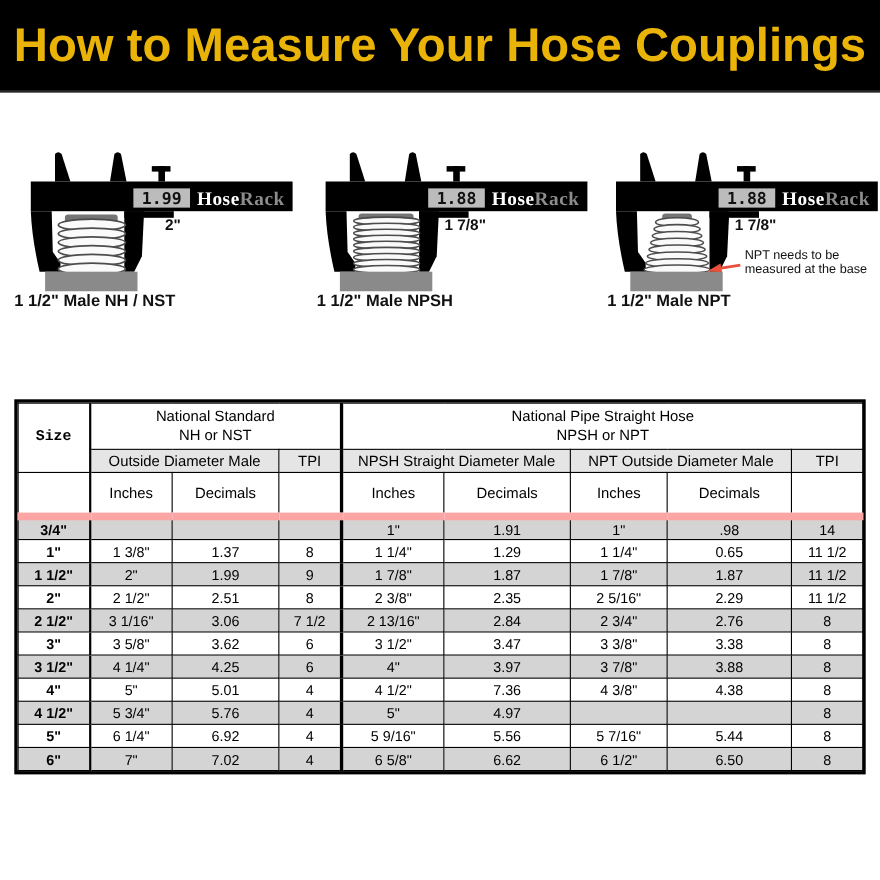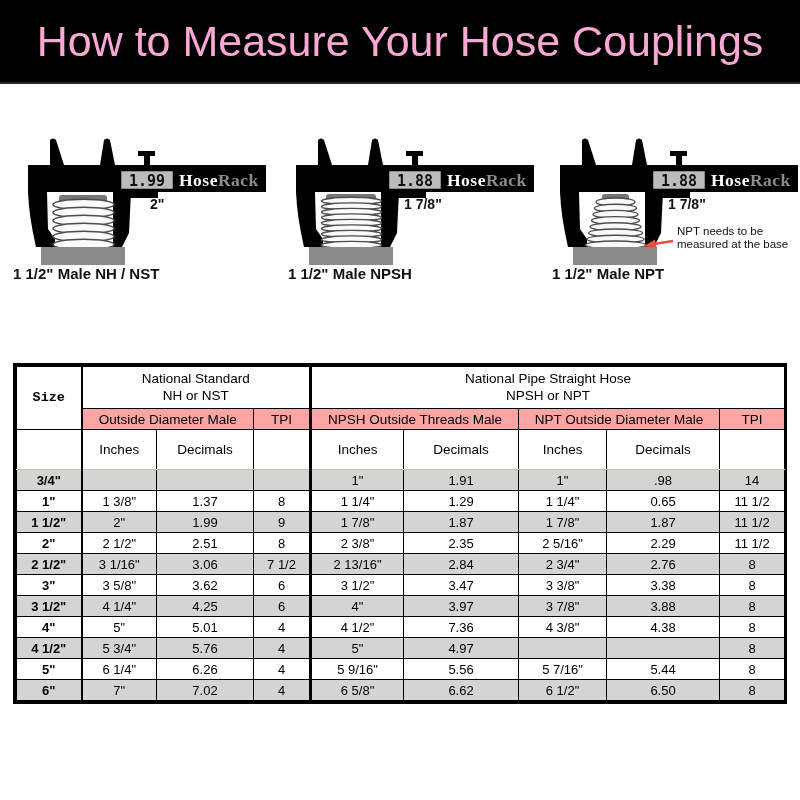--- a/index.html
+++ b/index.html
@@ -9,21 +9,21 @@
     font-family:"Liberation Sans", sans-serif; overflow:hidden;
   }
 
   
   .banner {
     position:absolute; top:0; left:0; width:800px; height:84px;
     background:#000; border-bottom:2px solid #2a2a2a;
     display:flex; align-items:center; justify-content:center;
   }
   .banner .title {
-    color:#f9a8d4; font-size:43px; font-weight:normal; letter-spacing:0;
+    color:#eab308; font-size:43px; font-weight:bold; letter-spacing:0;
     white-space:nowrap;
   }
 
   
   .figs { position:absolute; top:95px; left:0; width:800px; height:210px; }
   .fig  { position:absolute; top:0; width:268px; height:210px; }
   .fig-1 { left:0; }
   .fig-2 { left:268px; }
   .fig-3 { left:532px; }
   .fig svg { display:block; }
@@ -55,22 +55,22 @@
     font-size:42px; font-weight:bold; white-space:nowrap;
   }
   table { border-collapse:collapse; width:100%; table-layout:fixed; }
   th, td {
     border:1px solid #000; text-align:center; vertical-align:middle;
     padding:0 1px; font-size:13px; font-weight:normal; color:#000;
     overflow:hidden; white-space:nowrap;
   }
   tr.hrow1 th { height:42px; font-size:13.5px; line-height:1.25; background:#fff; }
   th.size-h { font-weight:bold; font-size:15px;font-family:Liberation Mono, monospace; }
-  tr.hrow2 th { height:21px; background:#fca5a5; font-size:13.5px; }
-  tr.hrow3 td { height:40px; background:#fff; border-bottom:1px solid #fca5a5; font-size:13.5px; }
+  tr.hrow2 th { height:21px; background:#e5e5e5; font-size:13.5px; }
+  tr.hrow3 td { height:40px; background:#fff; border-bottom:7px solid #fca5a5; font-size:13.5px; }
   tbody td { height:21px; }
   tbody tr:nth-child(odd) td { background:#d4d4d4; }
   tbody tr:nth-child(even) td { background:#ffffff; }
   tbody td:first-child { font-weight:bold; }
   .sep-a { border-right:2px solid #000 !important; }
   .sep-b { border-right:3px solid #000 !important; }
 </style>
 </head>
 <body>
 
@@ -203,21 +203,21 @@
           <div>NH or NST</div>
         </th>
         <th colspan="5">
           <div>National Pipe Straight Hose</div>
           <div>NPSH or NPT</div>
         </th>
       </tr>
       <tr class="hrow2">
         <th colspan="2">Outside Diameter Male</th>
         <th class="sep-b">TPI</th>
-        <th colspan="2">NPSH Outside Threads Male</th>
+        <th colspan="2">NPSH Straight Diameter Male</th>
         <th colspan="2">NPT Outside Diameter Male</th>
         <th>TPI</th>
       </tr>
       <tr class="hrow3">
         <td class="sep-a"></td>
         <td>Inches</td>
         <td>Decimals</td>
         <td class="sep-b"></td>
         <td>Inches</td>
         <td>Decimals</td>
@@ -322,21 +322,21 @@
           <td class="sep-b">4</td>
           <td>5"</td>
           <td>4.97</td>
           <td></td>
           <td></td>
           <td>8</td>
         </tr>
         <tr>
           <td class="sep-a">5"</td>
           <td>6 1/4"</td>
-          <td>6.26</td>
+          <td>6.92</td>
           <td class="sep-b">4</td>
           <td>5 9/16"</td>
           <td>5.56</td>
           <td>5 7/16"</td>
           <td>5.44</td>
           <td>8</td>
         </tr>
         <tr>
           <td class="sep-a">6"</td>
           <td>7"</td>

